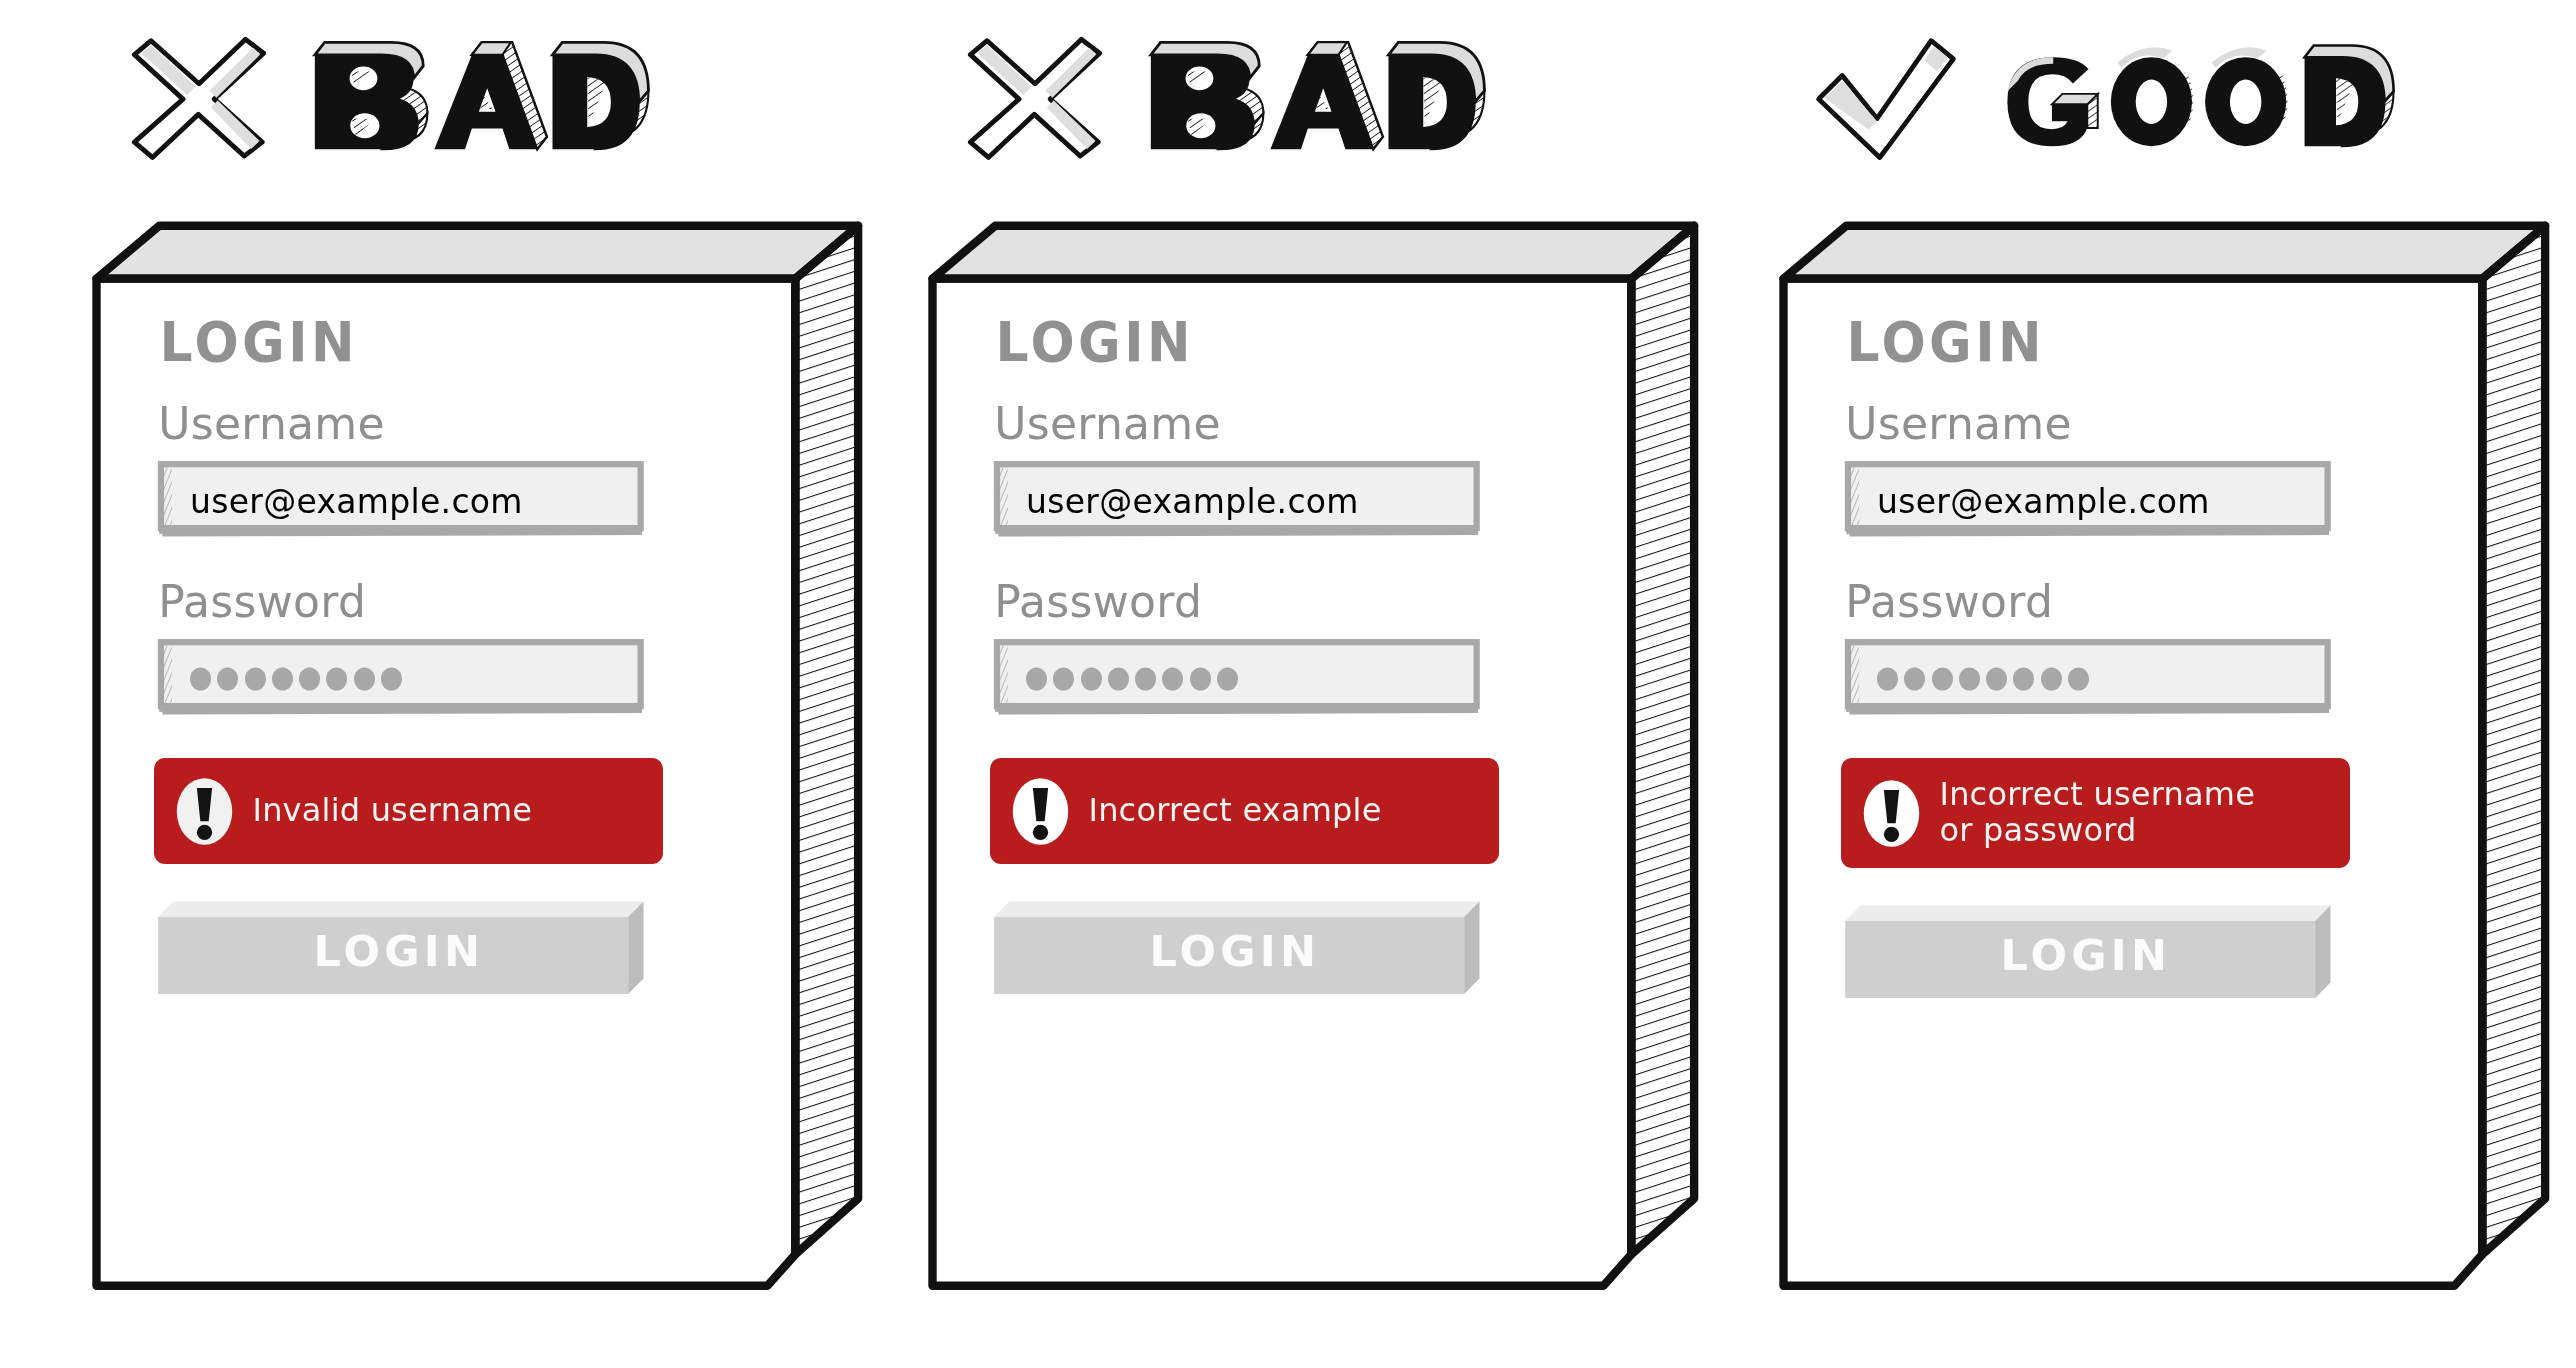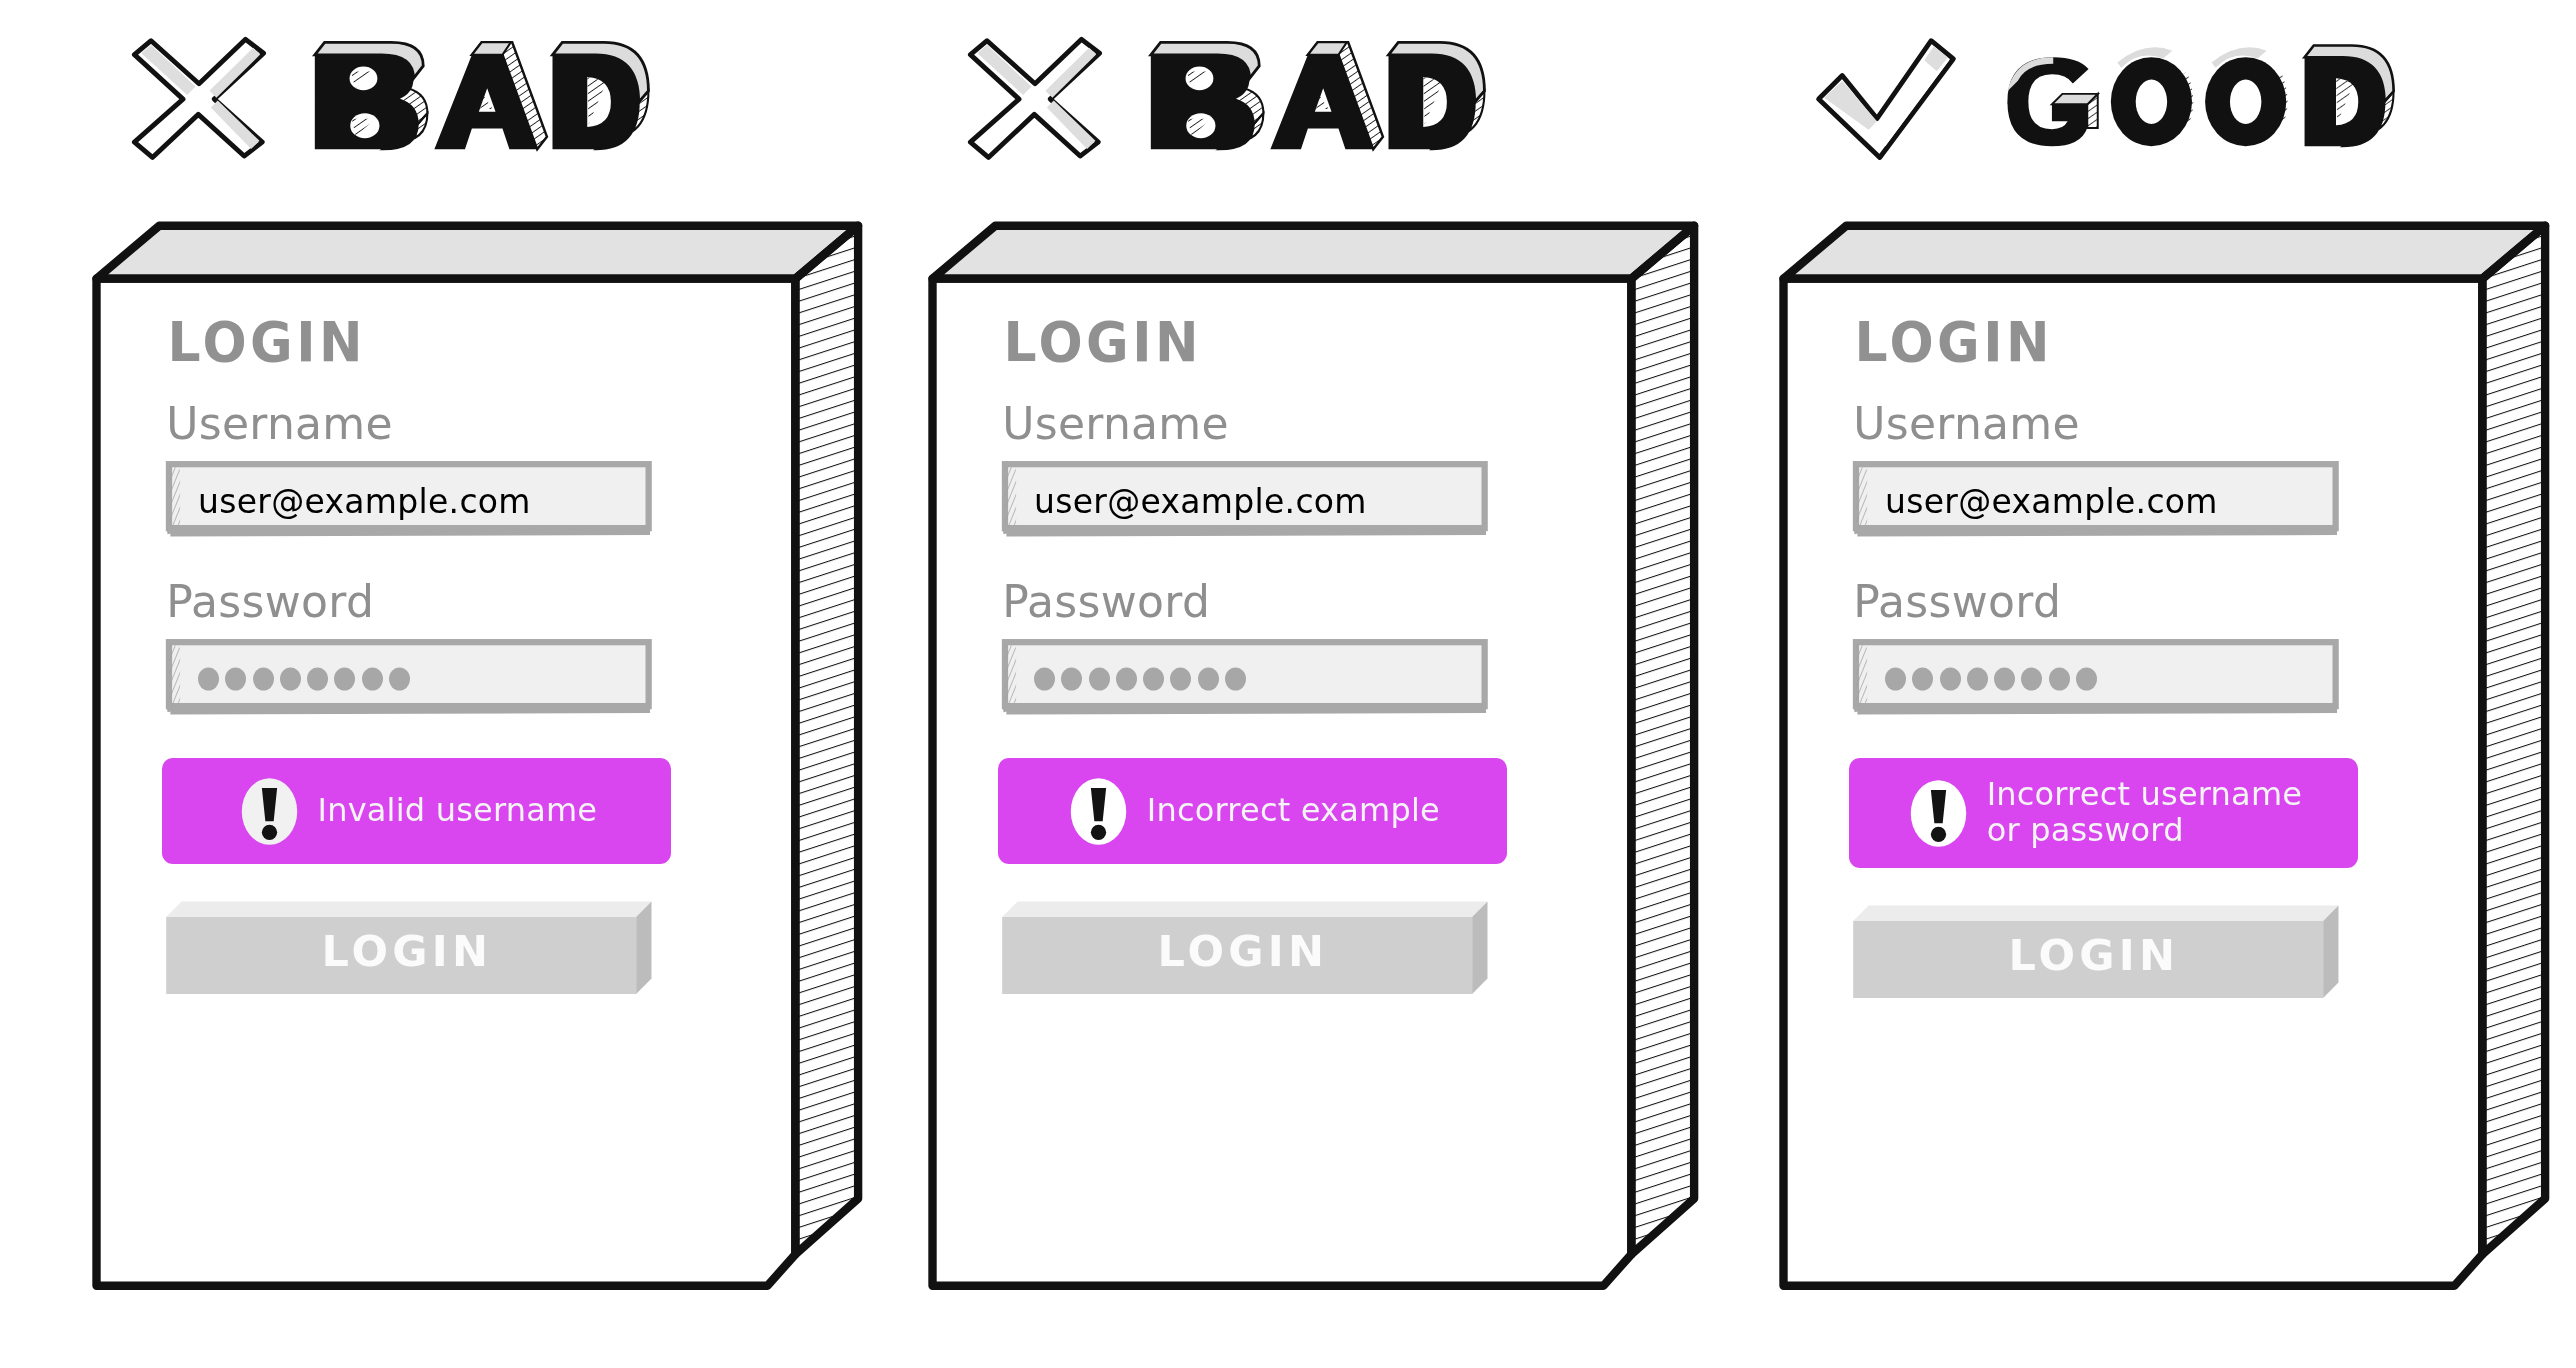--- a/index.html
+++ b/index.html
@@ -71,21 +71,20 @@
     width: 823px;
     height: 1129px;
     display: block;
   }
 
   .card-body {
     position: absolute;
     left: 84px;
     top: 105px;
     width: 502px;
-    margin-left: 8px;
   }
 
   
   .login-heading {
     font-family: "DejaVu Sans", sans-serif;
     font-weight: bold;
     font-size: 52px;
     letter-spacing: 3.5px;
     color: #919191;
     line-height: 1;
@@ -147,28 +146,27 @@
     border-radius: 50%;
     background: #a7a7a7;
     display: block;
   }
 
   
   .error-banner {
     position: relative;
     width: 509px;
     min-height: 106px;
-    background: #d946ef;
+    background: #b91c1c;
     border-radius: 11px;
     display: flex;
     align-items: center;
     padding: 0 16.7px 0 19.5px;
     box-sizing: border-box;
     margin-bottom: 32px;
-    justify-content: center;
   }
   .error-banner.two-line { min-height: 110px; }
   .error-icon {
     width: 61px;
     height: 73px;
     flex: none;
     margin-right: 18px;
     display: block;
   }
   .error-text {

